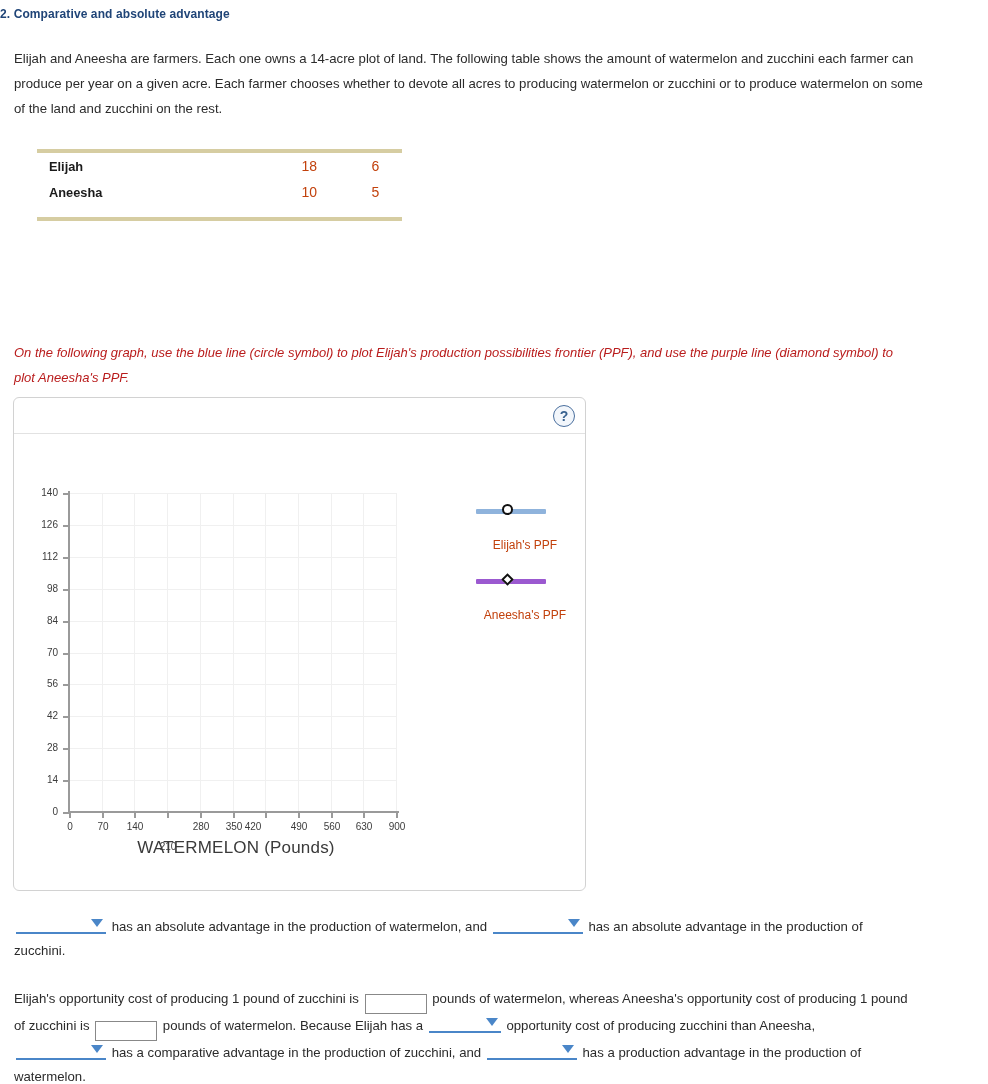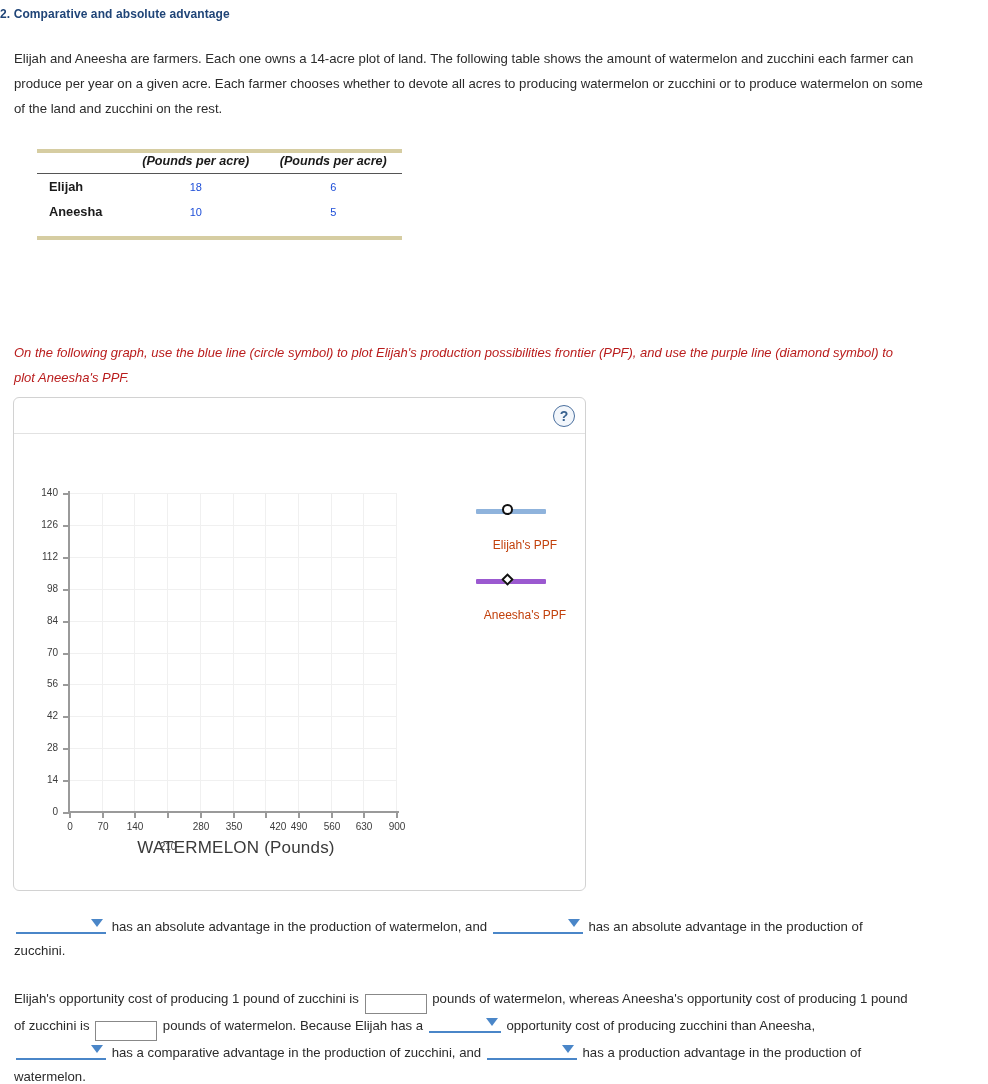--- a/index.html
+++ b/index.html
@@ -89,22 +89,22 @@
   table.data-table td.row-label {
     font-weight: bold;
     text-align: left;
     padding: 5px 4px 5px 12px;
     color: #1a1a1a;
     font-size: 12.8px;
   }
   table.data-table td.cell-val {
     text-align: center;
     padding: 5px 4px;
-    color: #1d4ed8;
-    font-size: 11px;
+    color: #c2410c;
+    font-size: 14px;
   }
   table.data-table .spacer td {
     height: 12px;
     padding: 0;
     font-size: 0;
     line-height: 0;
   }
 
   
   .instruction {
@@ -342,25 +342,20 @@
 
 <div class="page-title">2. Comparative and absolute advantage</div>
 
 <div class="intro">Elijah and Aneesha are farmers. Each one owns a 14-acre plot of land. The following table shows the amount of watermelon and zucchini each farmer can produce per year on a given acre. Each farmer chooses whether to devote all acres to producing watermelon or zucchini or to produce watermelon on some of the land and zucchini on the rest.</div>
 
 <div class="data-table-wrap">
   <table class="data-table">
     <tbody>
         <tr class="rule-top">
       <td colspan="3"></td>
-    </tr>
-    <tr>
-      <th class="head-blank"></th>
-      <th class="head-sub">(Pounds per acre)</th>
-      <th class="head-sub">(Pounds per acre)</th>
     </tr>
     <tr>
       <td class="row-label">Elijah</td>
       <td class="cell-val">18</td>
       <td class="cell-val">6</td>
     </tr>
     <tr>
       <td class="row-label">Aneesha</td>
       <td class="cell-val">10</td>
       <td class="cell-val">5</td>
@@ -459,21 +454,21 @@
     <div class="xlabel" style="left: 86px;">70</div>
     <div class="tick-x" style="left: 134px;"></div>
     <div class="xlabel" style="left: 118px;">140</div>
     <div class="tick-x" style="left: 167px;"></div>
     <div class="xlabel" style="left: 151px; margin-top: 20px;">210</div>
     <div class="tick-x" style="left: 200px;"></div>
     <div class="xlabel" style="left: 184px;">280</div>
     <div class="tick-x" style="left: 233px;"></div>
     <div class="xlabel" style="left: 217px;">350</div>
     <div class="tick-x" style="left: 265px;"></div>
-    <div class="xlabel" style="left: 261px;">420</div>
+    <div class="xlabel" style="left: 236px;">420</div>
     <div class="tick-x" style="left: 298px;"></div>
     <div class="xlabel" style="left: 282px;">490</div>
     <div class="tick-x" style="left: 331px;"></div>
     <div class="xlabel" style="left: 315px;">560</div>
     <div class="tick-x" style="left: 363px;"></div>
     <div class="xlabel" style="left: 347px;">630</div>
     <div class="tick-x" style="left: 396px;"></div>
     <div class="xlabel" style="left: 380px;">900</div>
   </div>
 

